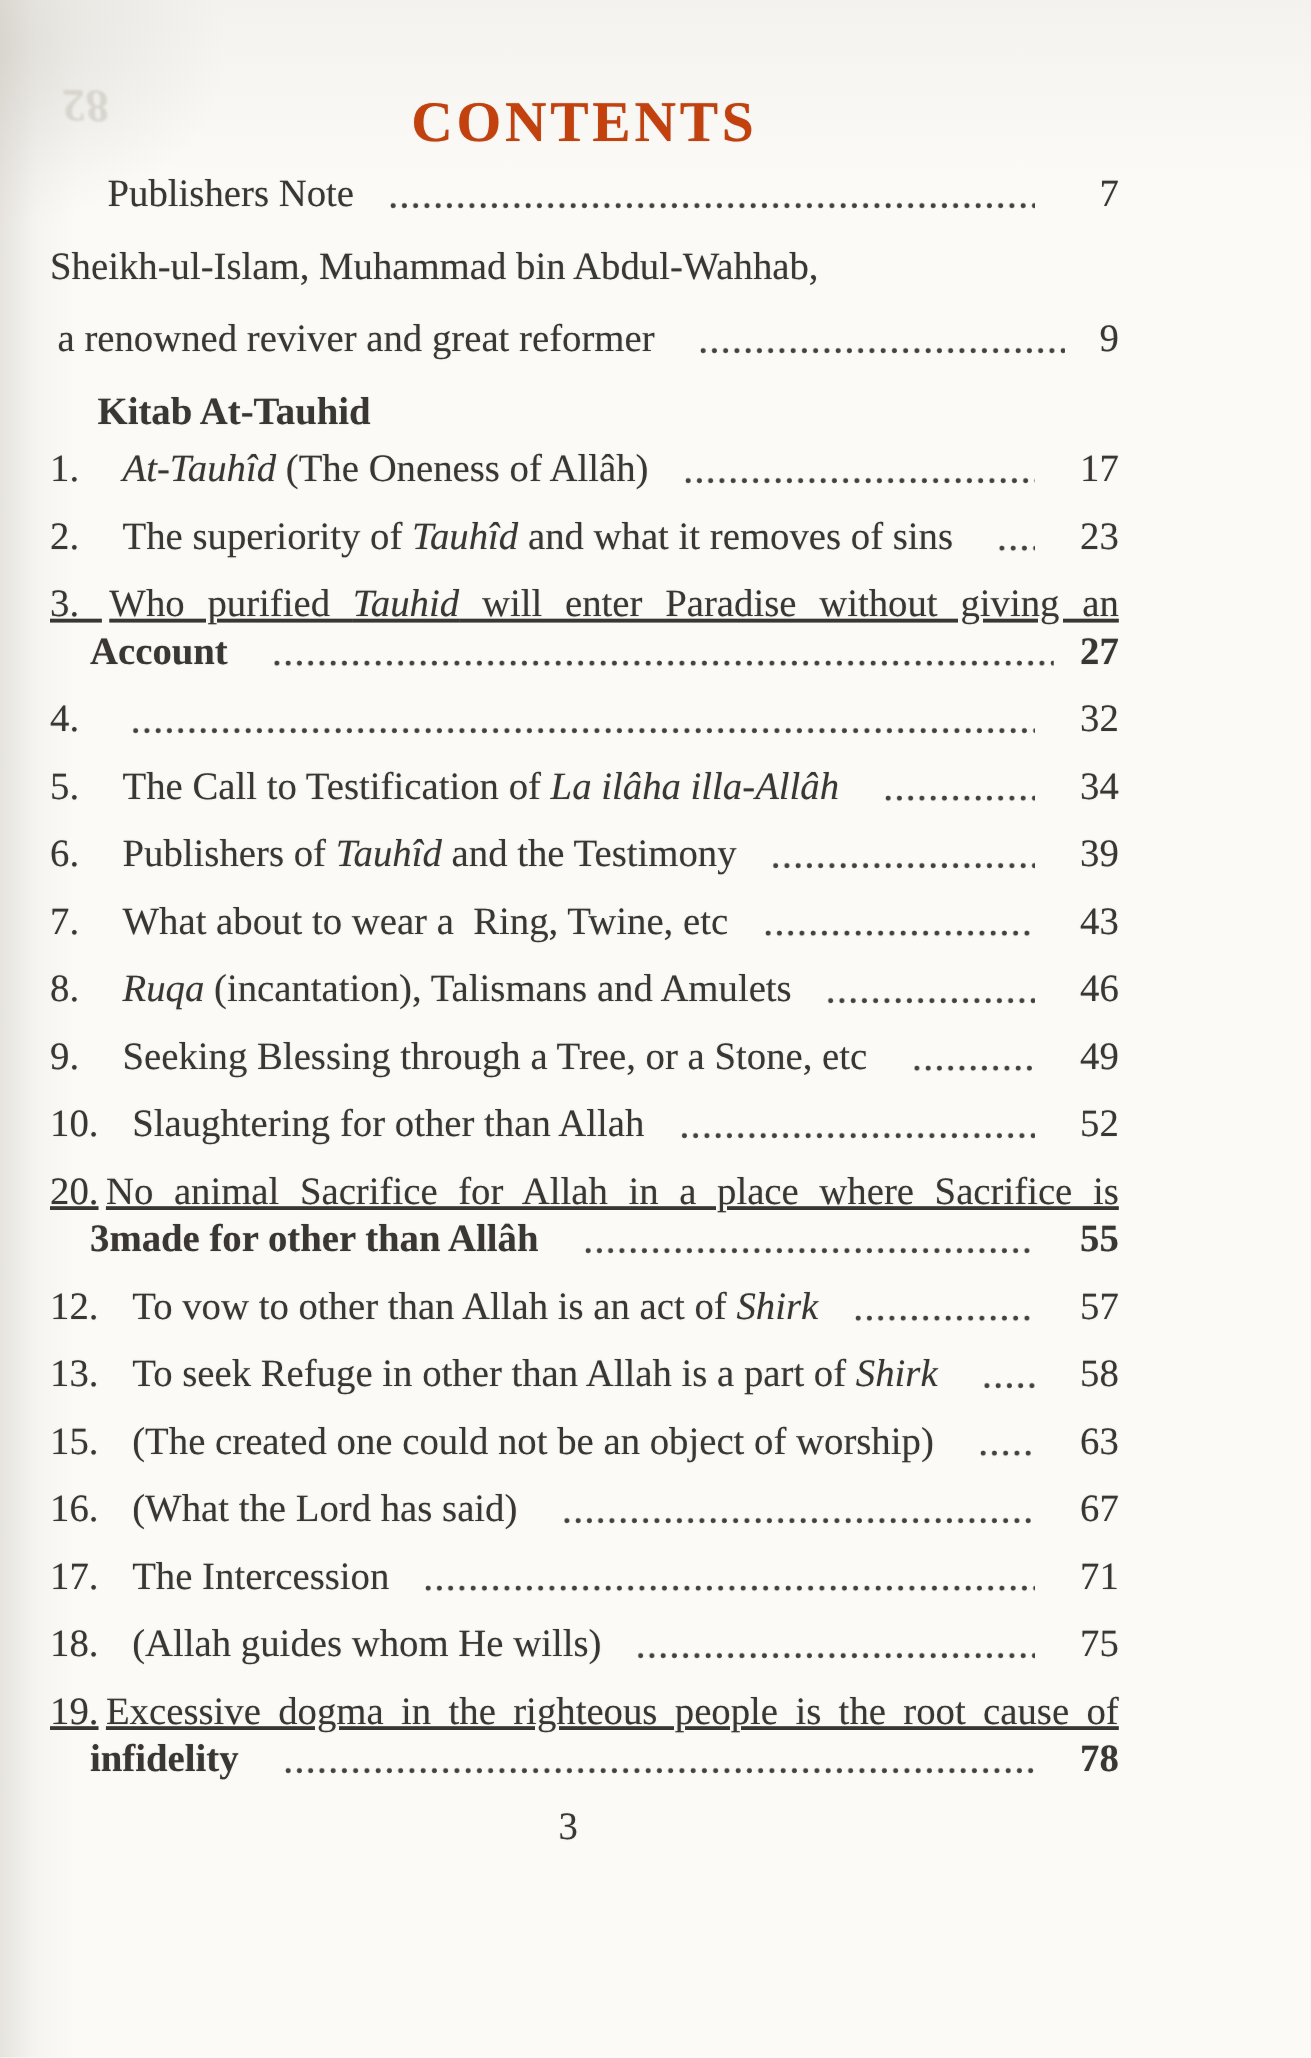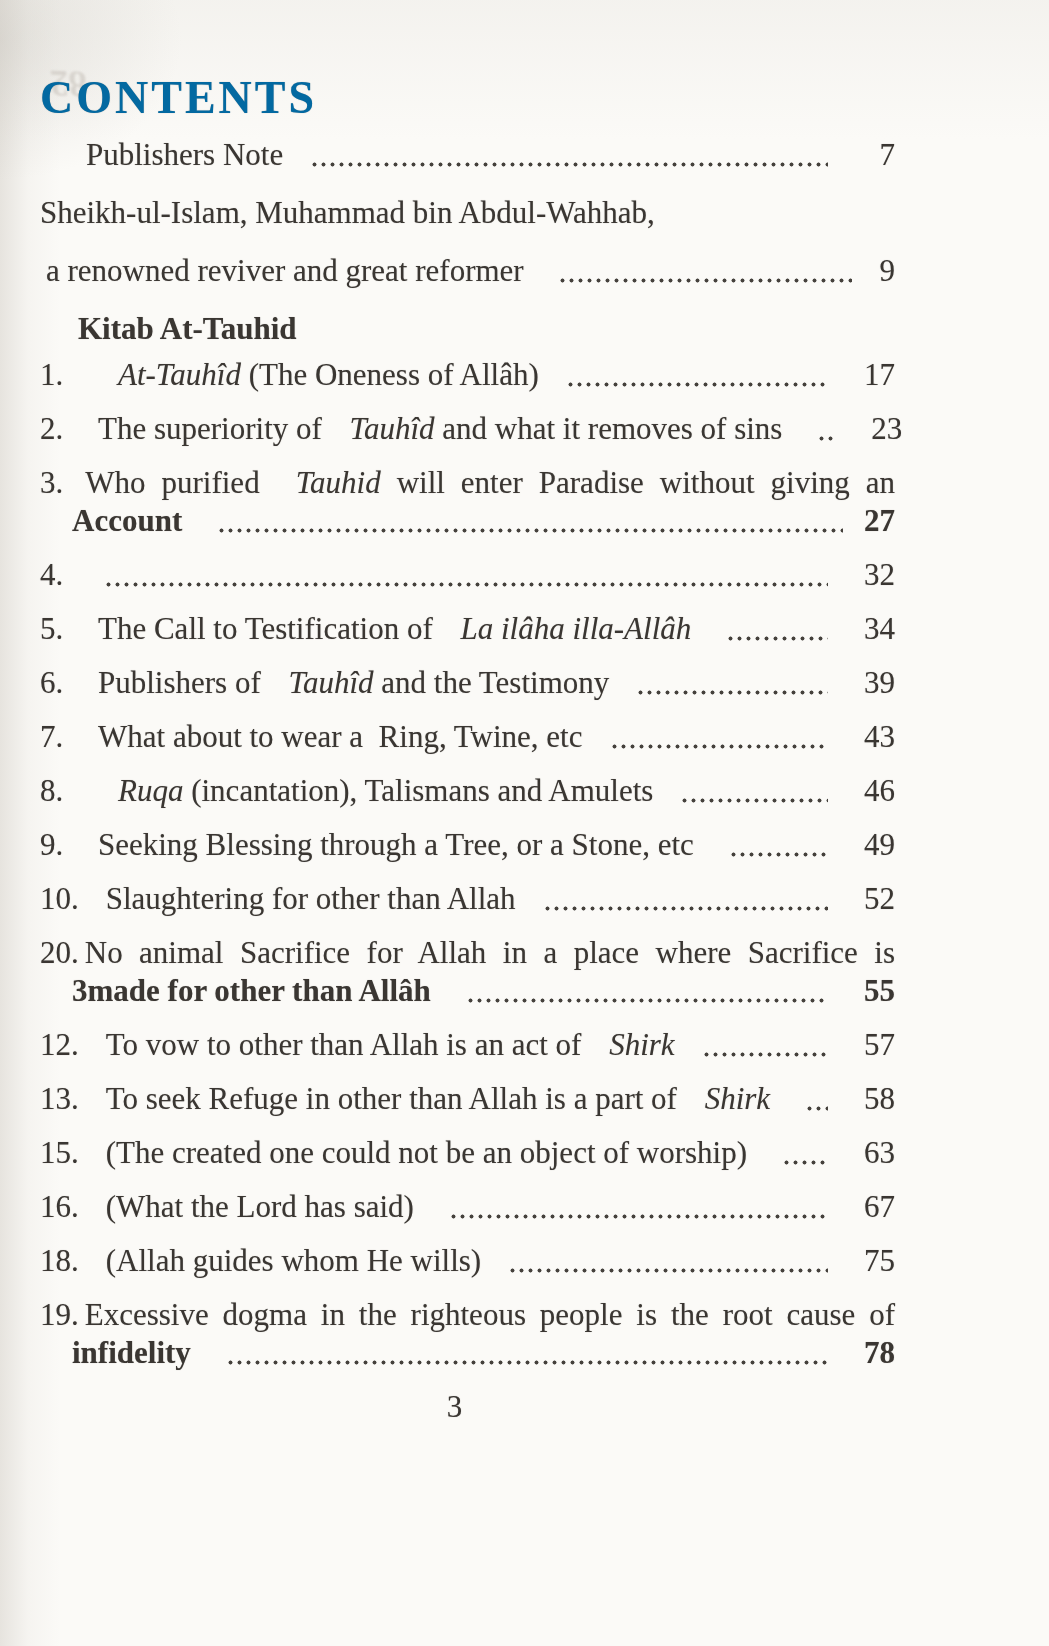--- a/index.html
+++ b/index.html
@@ -24,50 +24,52 @@
     transform:rotate(182deg) skewX(6deg);
     filter:blur(1px);
     text-shadow:none;
     user-select:none;
   }
   .page-inner{
     position:relative;
     padding:72px 154px 0 40px; 
   }
   .title{
+    text-align:center;
     font-size:46px;
     font-weight:bold;
     letter-spacing:3px;
     line-height:52px;
     margin:0 0 12px 0;
-    color:#0369a1;
+    color:#c2410c;
   }
   .toc{display:block;}
   .row{margin-bottom:16px;}
   .row.note{padding-left:46px;margin-bottom:20px;}
   .row.plain{margin-bottom:20px;}
   .row.plain-sub{padding-left:6px;margin-bottom:20px;}
   .row.heading{padding-left:38px;font-weight:bold;margin-bottom:8px;}
   .line{
     display:flex;
     align-items:baseline;
     line-height:38px;
     gap:21px;
   }
   .line.justify{
     display:block;
     text-align:justify;
     text-align-last:justify;
+    text-decoration:underline;
   }
   .line.cont{padding-left:32px;font-weight:bold;}
   .num{padding-right:6px;white-space:pre;}
   .text{white-space:pre;}
   .justify .text{white-space:normal;}
   .seg{white-space:inherit;}
-  .seg.i{font-style:italic;margin-left:20px;}
+  .seg.i{font-style:italic;}
   .seg.b{font-weight:bold;}
   .leader{
     flex:1 1 auto;
     min-width:16px;
     height:5px;
     align-self:flex-end;
     margin:0 0 7px 8px;
     background-image:radial-gradient(circle at 2.5px 2.5px, #45413c 1.7px, rgba(0,0,0,0) 2.3px);
     background-size:9px 5px;
     background-repeat:repeat-x;
@@ -232,20 +234,28 @@
       <div class="row entry">
         <div class="line">
           <span class="num">16.</span>
           <span class="text"><span class="seg">(What the Lord has said) </span></span>
           <span class="leader"></span>
           <span class="page">67</span>
         </div>
       </div>
       <div class="row entry">
         <div class="line">
+          <span class="num">17.</span>
+          <span class="text"><span class="seg">The Intercession</span></span>
+          <span class="leader"></span>
+          <span class="page">71</span>
+        </div>
+      </div>
+      <div class="row entry">
+        <div class="line">
           <span class="num">18.</span>
           <span class="text"><span class="seg">(Allah guides whom He wills)</span></span>
           <span class="leader"></span>
           <span class="page">75</span>
         </div>
       </div>
       <div class="row entry">
         <div class="line justify"><span class="num">19.</span><span class="text"><span class="seg">Excessive  dogma in the righteous people is the root cause of</span></span></div>
         <div class="line cont">
           <span class="text"><span class="seg">infidelity </span></span>

